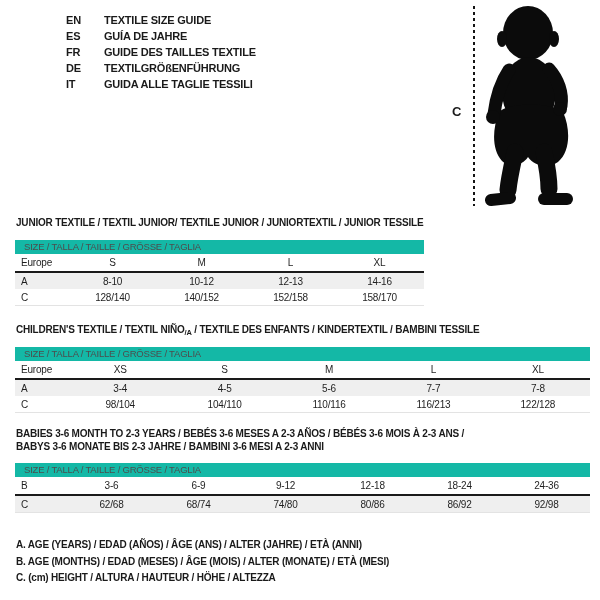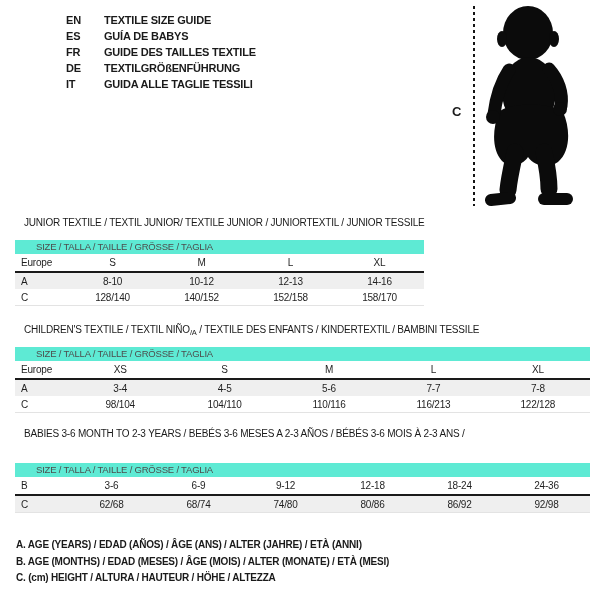--- a/index.html
+++ b/index.html
@@ -13,28 +13,28 @@
   .lang-row{display:flex;line-height:16px;font-size:11px;font-weight:bold;}
   .lang-code{width:38px;padding-left:44px;}
   
   .measure-line{
     position:absolute;left:473px;top:6px;width:2px;height:200px;
     background:repeating-linear-gradient(to bottom,#141414 0 3px,transparent 3px 6px);
   }
   .c-label{position:absolute;left:452px;top:104px;font-size:13px;font-weight:bold;}
   .baby{position:absolute;left:478px;top:0px;}
   
-  .sec-title{position:absolute;left:16px;font-size:10px;font-weight:normal;white-space:nowrap;margin-left:8px;}
+  .sec-title{position:absolute;left:16px;font-size:10px;font-weight:bold;white-space:nowrap;}
   .sec-title .subs{font-size:7.5px;vertical-align:-2px;}
   .tbl{position:absolute;left:15px;border-bottom:1px solid #e3e3e3;}
   .w-junior{width:409px;}
   .w-wide{width:575px;}
   .size-bar{
-    height:14px;line-height:14px;background:#5eead4;color:#4d4d4d;
-    font-size:9.5px;padding-left:21px;box-sizing:border-box;
+    height:14px;line-height:14px;background:#14b8a6;color:#4d4d4d;
+    font-size:9.5px;padding-left:9px;box-sizing:border-box;
   }
   .trow{display:flex;align-items:center;font-size:10px;color:#1f1f1f;}
   .trow.first{height:17px;border-bottom:2px solid #1a1a1a;}
   .trow.r{height:16px;}
   .trow.shade{background:#efefef;}
   .tc{flex:1;text-align:center;}
   .tc.lab{flex:0 0 53px;text-align:left;padding-left:6px;box-sizing:border-box;}
   
   .notes{position:absolute;left:16px;top:537px;font-size:10px;font-weight:bold;line-height:16.5px;}
 </style>
@@ -43,21 +43,21 @@
 
 <div id="page">
 
   <div class="lang">
     <div class="lang-row">
       <span class="lang-code">EN</span>
       <span>TEXTILE SIZE GUIDE</span>
     </div>
     <div class="lang-row">
       <span class="lang-code">ES</span>
-      <span>GUÍA DE BABYS</span>
+      <span>GUÍA DE JAHRE</span>
     </div>
     <div class="lang-row">
       <span class="lang-code">FR</span>
       <span>GUIDE DES TAILLES TEXTILE</span>
     </div>
     <div class="lang-row">
       <span class="lang-code">DE</span>
       <span>TEXTILGRÖßENFÜHRUNG</span>
     </div>
     <div class="lang-row">
@@ -140,20 +140,21 @@
       <div class="tc">98/104</div>
       <div class="tc">104/110</div>
       <div class="tc">110/116</div>
       <div class="tc">116/213</div>
       <div class="tc">122/128</div>
     </div>
   </div>
 
   <div class="sec-title" style="top:427px;line-height:13px">
     <div>BABIES 3-6 MONTH TO 2-3 YEARS / BEBÉS 3-6 MESES A 2-3 AÑOS / BÉBÉS 3-6 MOIS À 2-3 ANS /</div>
+    <div>BABYS 3-6 MONATE BIS 2-3 JAHRE / BAMBINI 3-6 MESI A 2-3 ANNI</div>
   </div>
   <div class="tbl w-wide" style="top:463px">
     <div class="size-bar">SIZE / TALLA / TAILLE / GRÖSSE / TAGLIA</div>
     <div class="trow first">
       <div class="tc lab">B</div>
       <div class="tc">3-6</div>
       <div class="tc">6-9</div>
       <div class="tc">9-12</div>
       <div class="tc">12-18</div>
       <div class="tc">18-24</div>

